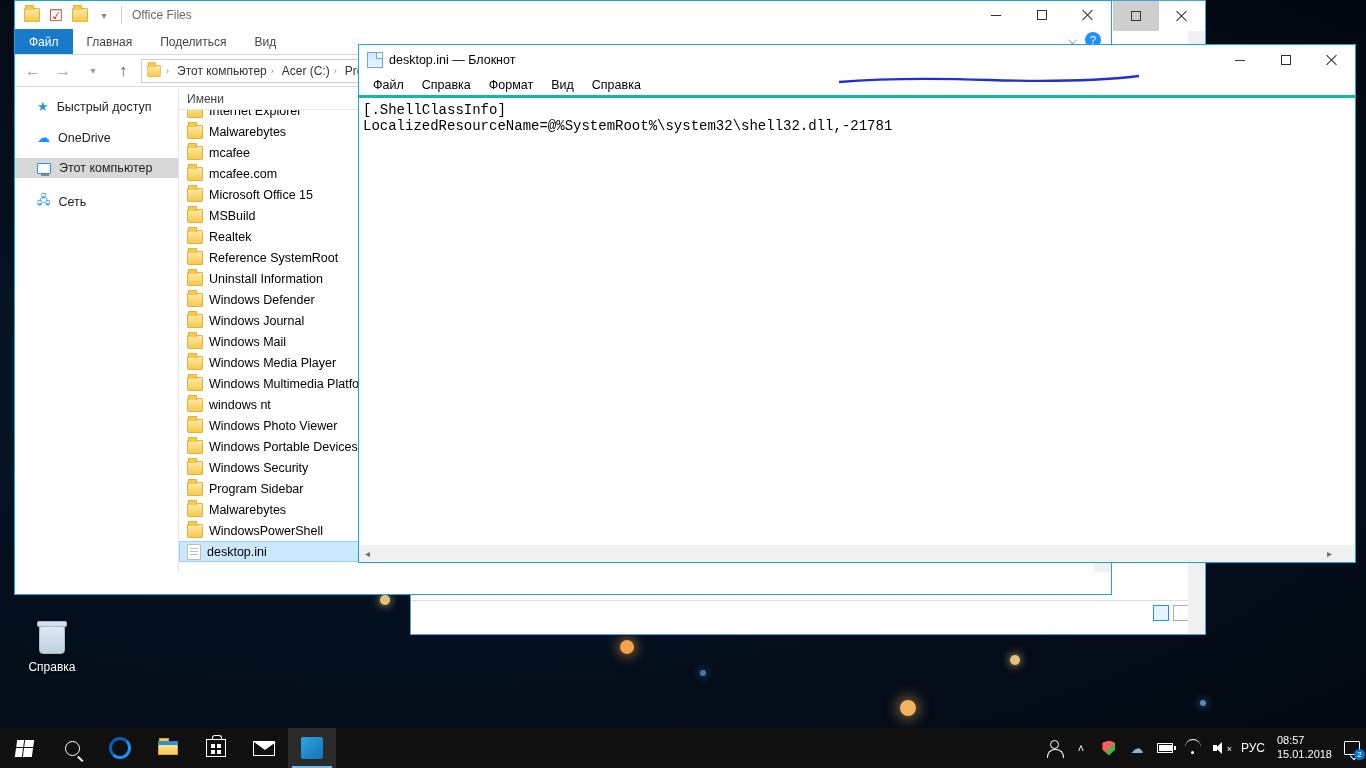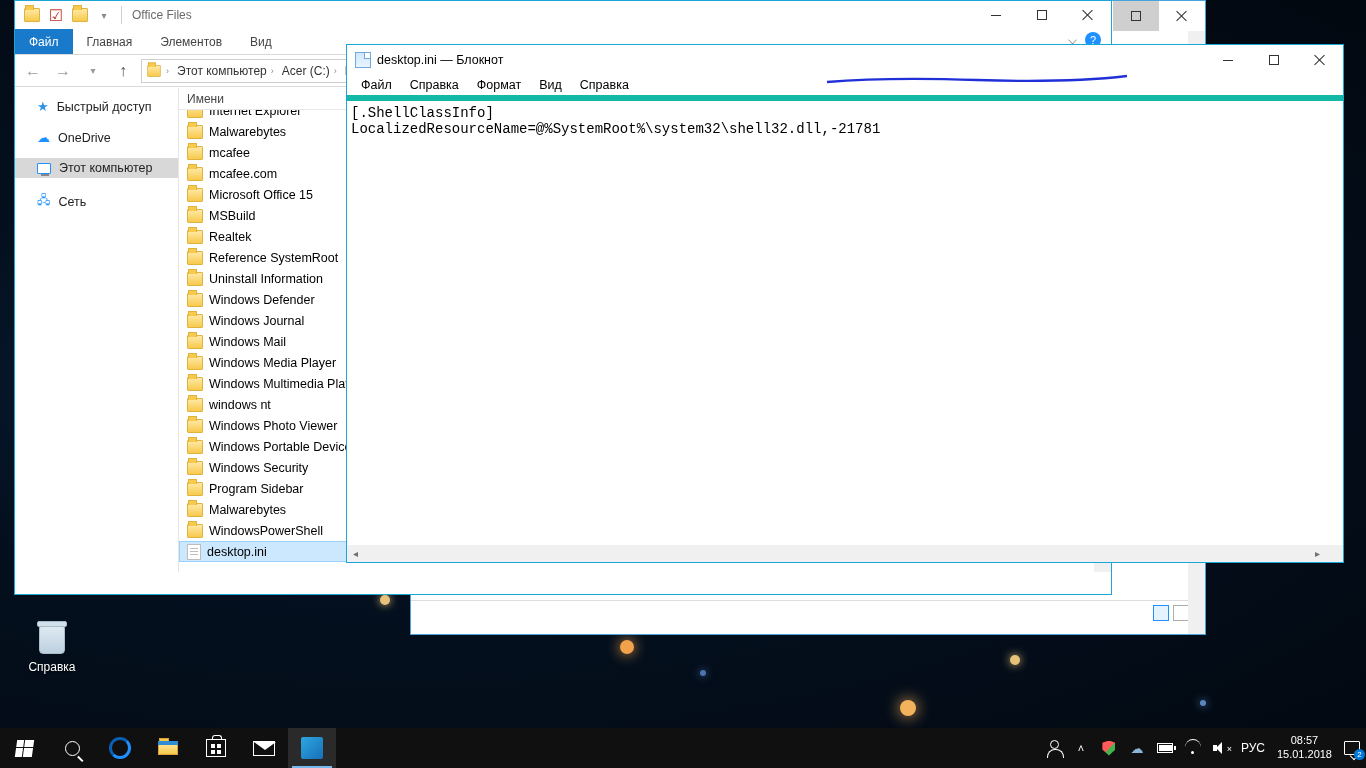--- a/index.html
+++ b/index.html
@@ -82,48 +82,48 @@
   .f-row.selected{background:var(--sel-blue);outline:1px solid var(--sel-border);outline-offset:-1px;}
   .file-ico{width:16px;height:14px;flex:0 0 16px;}
   .ini-ico{width:14px;height:16px;border:1px solid #bdbdbd;background:#fff;position:relative;}
   .ini-ico::before{content:"";position:absolute;left:2px;top:3px;width:8px;height:1px;background:#bdbdbd;box-shadow:0 3px #bdbdbd,0 6px #bdbdbd;}
   .f-scroll{position:absolute;right:0;top:0;bottom:0;width:17px;background:#f0f0f0;}
   .f-thumb{position:absolute;left:2px;right:2px;top:120px;height:140px;background:#c2c2c2;border-radius:2px;}
 
   .statusbar{position:absolute;left:0;right:0;bottom:0;height:22px;border-top:1px solid #e5e5e5;display:flex;align-items:center;font-size:12px;color:#404040;padding:0 8px;gap:18px;}
 
   
-  .notepad{position:absolute;left:346px;top:44px;width:998px;height:519px;background:#fff;border:1px solid var(--win-border);}
+  .notepad{position:absolute;left:358px;top:44px;width:998px;height:519px;background:#fff;border:1px solid var(--win-border);}
   .np-title{height:30px;display:flex;align-items:center;padding-left:8px;font-size:12.5px;color:#000;gap:6px;}
   .np-ico{width:16px;height:16px;background:linear-gradient(#cfe8ff,#eaf4ff);border:1px solid #6fa8dc;position:relative;}
   .np-ico::after{content:"";position:absolute;right:0;top:0;width:5px;height:5px;background:#fff;border-left:1px solid #6fa8dc;border-bottom:1px solid #6fa8dc;}
   .np-controls{margin-left:auto;display:flex;}
   .np-menu{height:20px;display:flex;align-items:center;gap:2px;padding:0 6px;font-size:12.5px;color:#000;}
   .np-menu span{padding:1px 8px;}
-  .np-body{position:absolute;left:0;right:0;top:50px;bottom:18px;border-top:6px solid #14b8a6;padding:4px 4px;font-family:Consolas,"Courier New",monospace;font-size:14px;white-space:pre;color:#000;overflow:hidden;}
+  .np-body{position:absolute;left:0;right:0;top:50px;bottom:18px;border-top:3px solid #14b8a6;padding:4px 4px;font-family:Consolas,"Courier New",monospace;font-size:14px;white-space:pre;color:#000;overflow:hidden;}
   .np-squiggle{position:absolute;left:480px;right:216px;top:28px;height:12px;pointer-events:none;}
   .np-hscroll{position:absolute;left:0;right:17px;bottom:0;height:17px;background:#f0f0f0;display:flex;align-items:center;}
   .np-harrow{width:17px;height:17px;display:flex;align-items:center;justify-content:center;color:#707070;font-size:10px;}
   .np-hs-track{flex:1;}
   .np-corner{position:absolute;right:0;bottom:0;width:17px;height:17px;background:#f0f0f0;}
 
   
   .desk-icon{position:absolute;left:14px;top:616px;width:76px;text-align:center;color:#fff;font-size:12px;text-shadow:0 1px 2px #000;}
   .bin{width:42px;height:42px;margin:0 auto 2px;position:relative;}
   .bin-body{position:absolute;left:8px;top:10px;width:26px;height:28px;background:linear-gradient(#dfeaf2,#bcd0df);border-radius:2px 2px 4px 4px;border:1px solid #a8bcc9;}
   .bin-lid{position:absolute;left:6px;top:5px;width:30px;height:6px;background:#d2e0eb;border:1px solid #a8bcc9;border-radius:2px;}
 
   
   .taskbar{position:absolute;left:0;right:0;bottom:0;height:40px;background:var(--taskbar-bg);display:flex;align-items:stretch;color:#fff;}
   .tb-btn{width:48px;display:flex;align-items:center;justify-content:center;position:relative;}
   .tb-btn.active{background:#2a2a2a;}
   .tb-btn.active::after{content:"";position:absolute;left:4px;right:4px;bottom:0;height:2px;background:#76b9ed;}
   .tb-right{margin-left:auto;display:flex;align-items:center;gap:12px;padding-right:6px;font-size:11px;}
   .tray-ico{width:16px;height:16px;display:flex;align-items:center;justify-content:center;color:#fff;font-size:13px;}
-  .clock{text-align:center;line-height:1.25;}
+  .clock{text-align:left;line-height:1.25;}
   .lang{font-size:12px;}
   .act-center{width:18px;height:14px;border:1.5px solid #fff;border-radius:1px;position:relative;}
   .act-center::after{content:"";position:absolute;right:2px;bottom:-5px;width:5px;height:5px;border-right:1.5px solid #fff;border-bottom:1.5px solid #fff;transform:rotate(45deg);}
   .badge2{position:absolute;right:-5px;bottom:-4px;width:11px;height:11px;border-radius:50%;background:#0078d7;font-size:8px;display:flex;align-items:center;justify-content:center;}
   .start{display:flex;align-items:center;justify-content:center;}
   .win-logo{display:grid;grid-template-columns:7px 9px;grid-template-rows:7px 9px;gap:1px;transform:skewX(-8deg);}
   .win-logo div{background:#fff;}
   .edge-ico{width:22px;height:22px;border:3px solid #1e90ff;border-radius:50%;border-top-color:#0a5fb5;border-left-color:#0a5fb5;}
   .store-ico{width:20px;height:18px;border:1.5px solid #fff;position:relative;}
   .store-ico::before{content:"";position:absolute;left:5px;top:-5px;width:8px;height:4px;border:1.5px solid #fff;border-bottom:none;border-radius:3px 3px 0 0;}
@@ -210,21 +210,21 @@
         </div>
       <div class="win-btn close">
           <div class="x-ic"></div>
         </div>
     </div>
   </div>
 
   <div class="ribbon-tabs">
     <div class="rt file">Файл</div>
     <div class="rt">Главная</div>
-    <div class="rt">Элементов</div>
+    <div class="rt">Поделиться</div>
     <div class="rt">Вид</div>
     <div class="rt-help">
       <span class="help-chev">⌵</span>
       <span class="help-q">?</span>
     </div>
   </div>
 
   <div class="addr-row">
     <div class="nav-btn">←</div>
     <div class="nav-btn">→</div>

